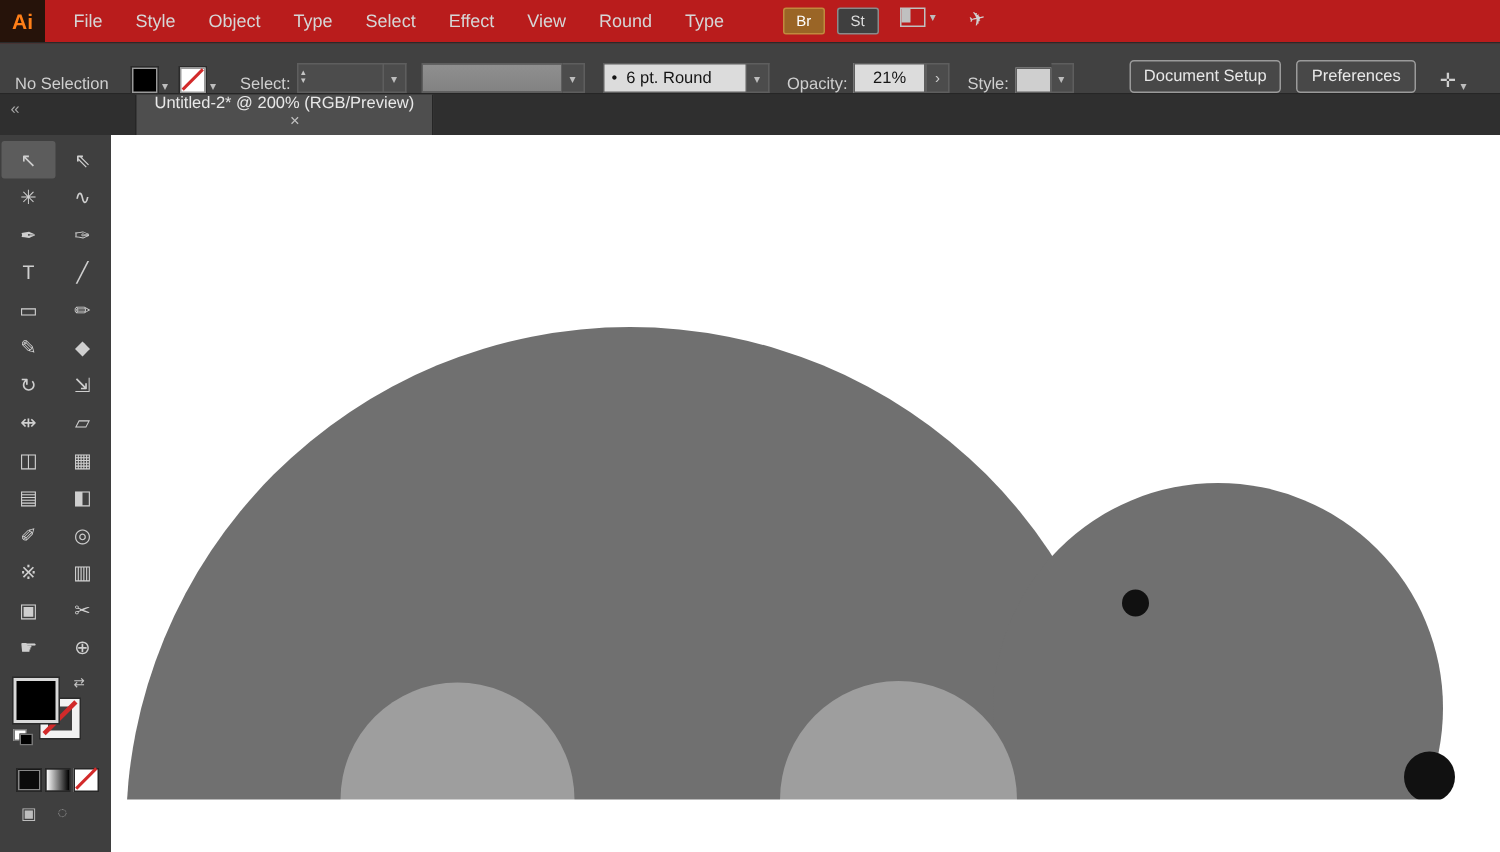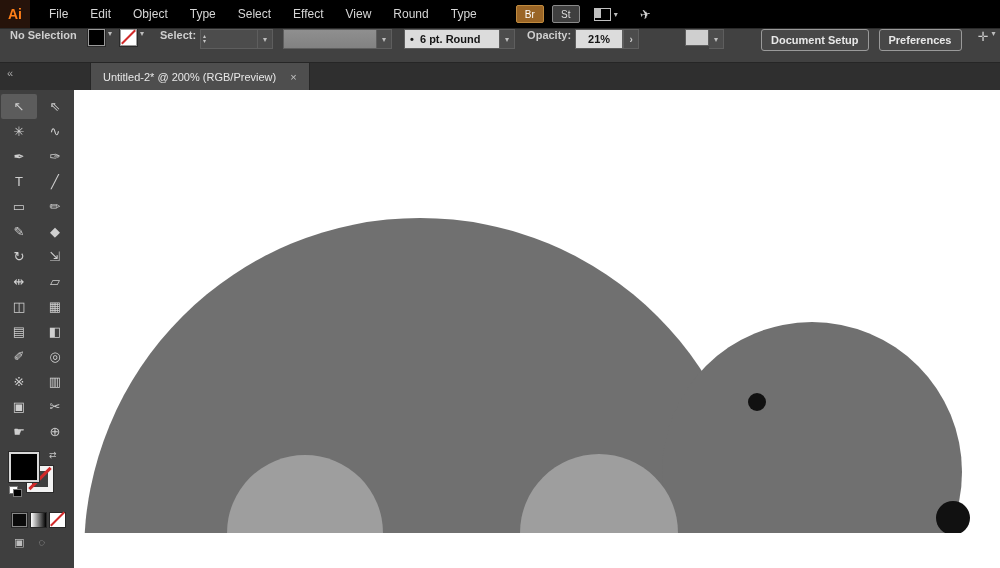--- a/index.html
+++ b/index.html
@@ -2,38 +2,38 @@
 <html><head>
 <meta charset="utf-8">
 <style>
   html,body{margin:0;padding:0;}
   body{
     width:1000px;height:568px;position:relative;overflow:hidden;
     background:#323232;font-family:"Liberation Sans","DejaVu Sans",sans-serif;
     -webkit-font-smoothing:antialiased;
   }
   
-  .menubar{position:absolute;left:0;top:0;width:1000px;height:28px;background:#000000;
+  .menubar{position:absolute;left:0;top:0;width:1000px;height:28px;background:#b91c1c;
     display:flex;align-items:center;color:#d6d6d6;font-size:12px;border-bottom:1px solid #2a2a2a;}
   .ai-logo{width:30px;height:28px;background:#26130a;color:#ff7f18;font-weight:bold;
     display:flex;align-items:center;justify-content:center;font-size:14px;}
   .menu-items{display:flex;align-items:flex-end;margin-left:8px;}
   .menu-item{padding:0 11px;line-height:28px;cursor:default;}
-  .appbar-right{display:flex;align-items:center;margin-left:28px;gap:8px;}
+  .appbar-right{display:flex;align-items:flex-start;margin-left:28px;gap:8px;}
   .badge{height:16px;min-width:20px;padding:0 3px;font-size:10px;display:flex;align-items:center;
     justify-content:center;border-radius:2px;}
   .badge.br{background:#9a6526;border:1px solid #c08a3e;color:#fff;}
   .badge.st{background:#3f3f3f;border:1px solid #8a8a8a;color:#ddd;}
   .ws-icon{width:15px;height:11px;border:1px solid #c0c0c0;position:relative;margin-left:6px;}
   .ws-icon:before{content:"";position:absolute;left:0;top:0;width:6px;height:9px;background:#c0c0c0;}
   .chev{font-size:8px;color:#bdbdbd;margin-left:3px;}
   .gpu-icon{color:#d0d0d0;font-size:13px;transform:rotate(-12deg);margin-left:14px;}
   
   .controlbar{position:absolute;left:0;top:29px;width:1000px;height:33px;background:#414141;
-    border-bottom:1px solid #262626;display:flex;align-items:flex-start;color:#cfcfcf;font-size:11px;font-weight:bold;}
+    border-bottom:1px solid #262626;display:flex;align-items:flex-end;color:#cfcfcf;font-size:11px;}
   .cb-label{white-space:nowrap;}
   .swatch{width:15px;height:15px;border:1px solid #9a9a9a;box-shadow:0 0 0 1px #2b2b2b;position:relative;}
   .swatch.fill{background:#000;}
   .swatch.stroke-none{background:#fff;}
   .swatch.stroke-none:after{content:"";position:absolute;left:-2px;top:6px;width:19px;height:2px;
     background:#d22a2a;transform:rotate(-45deg);}
   .fieldbox{height:18px;background:#4c4c4c;border:1px solid #5e5e5e;display:flex;align-items:center;}
   .stepper{display:flex;flex-direction:column;justify-content:center;line-height:5px;font-size:6px;
     color:#c5c5c5;padding:0 2px;}
   .chevbox{width:14px;height:18px;background:#4c4c4c;border:1px solid #5e5e5e;border-left:none;
@@ -45,21 +45,21 @@
     color:#e8e8e8;font-size:11px;display:flex;align-items:center;}
   .flyout-btn{width:14px;height:18px;background:#4c4c4c;border:1px solid #5e5e5e;color:#ccc;
     display:flex;align-items:center;justify-content:center;font-size:10px;}
   .style-swatch{width:22px;height:15px;background:#cfcfcf;border:1px solid #5e5e5e;}
   .panel-icon{color:#cfcfcf;font-size:13px;}
   
   .tabbar{position:absolute;left:0;top:63px;width:1000px;height:27px;background:#2f2f2f;
     border-bottom:1px solid #222;}
   .collapse{position:absolute;left:7px;top:4px;color:#a8a8a8;font-size:11px;}
   .doctab{position:absolute;left:90px;top:0;height:27px;background:#4e4e4e;border-right:1px solid #262626;
-    border-left:1px solid #262626;display:flex;align-items:center;padding:0 12px;color:#e8e8e8;font-size:11px;}
+    border-left:1px solid #262626;display:flex;align-items:center;padding:0 12px;color:#e8e8e8;font-size:11px;flex-direction:column;}
   .tab-close{margin-left:14px;color:#c2c2c2;font-size:11px;}
   
   .toolpanel{position:absolute;left:0;top:90px;width:74px;height:478px;background:#3f3f3f;
     border-right:1px solid #2c2c2c;}
   .tools-grid{display:grid;grid-template-columns:36px 36px;justify-content:center;padding-top:4px;}
   .tool{height:25px;display:flex;align-items:center;justify-content:center;border-radius:2px;}
   .tool.active{background:#5c5c5c;}
   .tg{color:#cfcfcf;font-size:13px;line-height:1;}
   .fillstroke{position:relative;width:56px;height:48px;margin:8px 0 0 9px;}
   .fs-fill{position:absolute;left:0;top:0;width:26px;height:26px;background:#000;
@@ -84,21 +84,21 @@
   .artboard{position:absolute;left:74px;top:90px;width:926px;height:478px;background:#fff;overflow:hidden;}
   .shape{position:absolute;}
 </style>
 </head>
 <body>
 
 <div class="menubar">
   <div class="ai-logo">Ai</div>
   <div class="menu-items">
       <span class="menu-item">File</span>
-      <span class="menu-item">Edit</span>
+      <span class="menu-item">Style</span>
       <span class="menu-item">Object</span>
       <span class="menu-item">Type</span>
       <span class="menu-item">Select</span>
       <span class="menu-item">Effect</span>
       <span class="menu-item">View</span>
       <span class="menu-item">Round</span>
       <span class="menu-item">Type</span>
     </div>
   <div class="appbar-right">
     <div class="badge br">Br</div>

